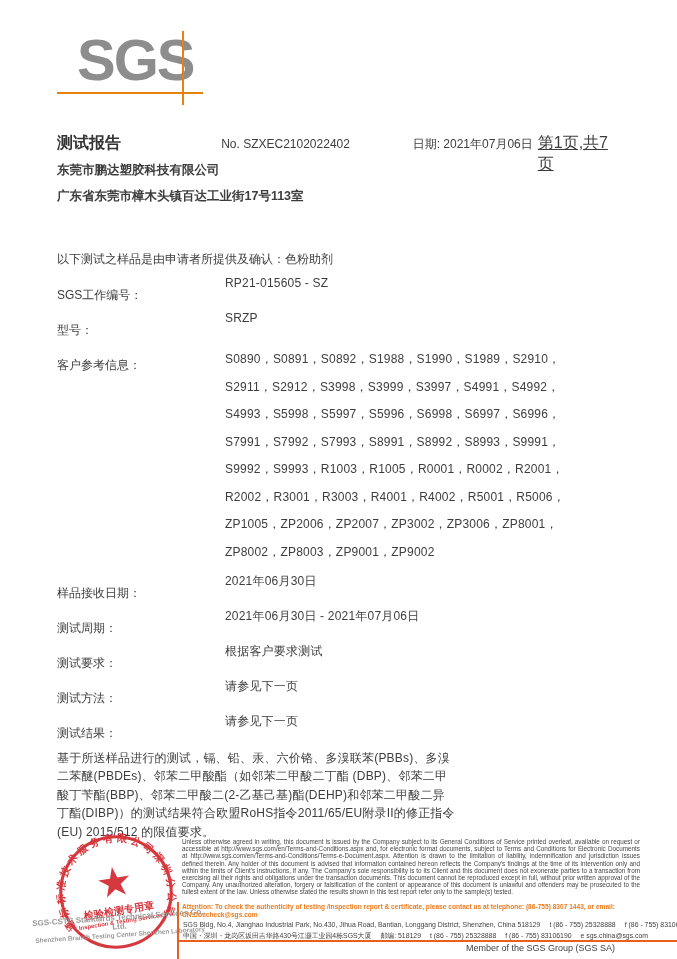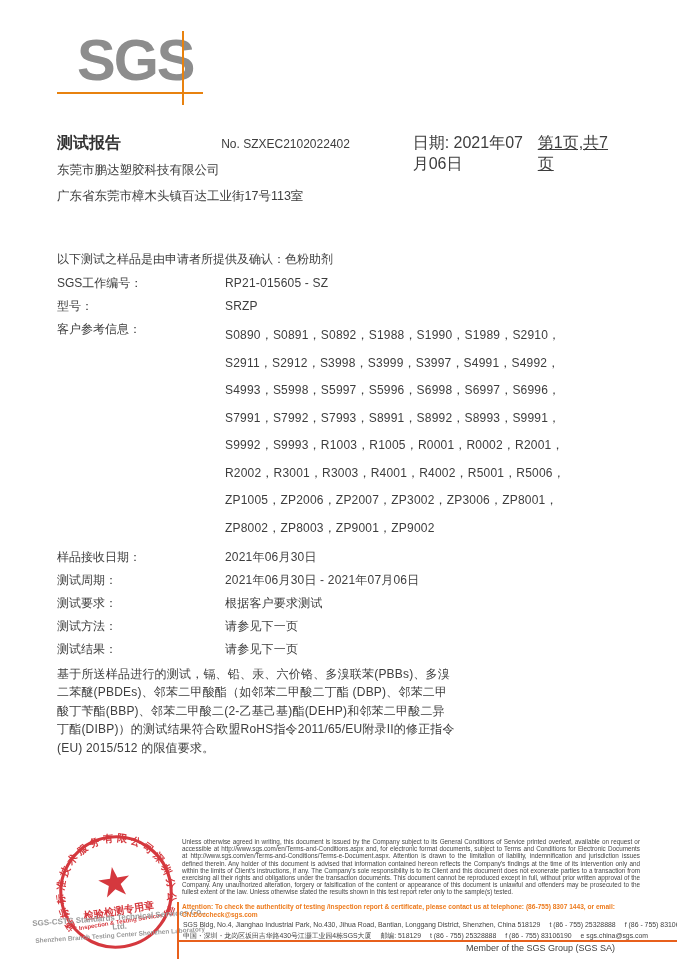--- a/index.html
+++ b/index.html
@@ -22,31 +22,31 @@
   }
   .crosshair-h { position: absolute; left: 0; top: 66px; width: 146px; height: 2px; background: #e8820f; }
   .crosshair-v { position: absolute; left: 125px; top: 5px; width: 2px; height: 74px; background: #e8820f; }
 
   .title-row {
     position: absolute; left: 57px; top: 123px; width: 565px;
     display: flex; align-items: baseline; margin-top: 10px;
   }
   .report-title { font-size: 16px; font-weight: bold; color: #333; width: 168px; }
   .report-no { font-size: 12px; width: 196px; }
-  .report-date { font-size: 16px; width: 128px; }
+  .report-date { font-size: 12px; width: 128px; }
   .report-page { font-size: 16px; text-decoration: underline; }
 
-  .applicant { position: absolute; left: 57px; top: 157px; font-size: 12.5px; line-height: 26px; color: #3d3d3d; }
+  .applicant { position: absolute; left: 57px; top: 157px; font-size: 12.5px; line-height: 26px; color: #3d3d3d; font-weight: bold; }
 
   
   .sample-statement { position: absolute; left: 57px; top: 251px; font-size: 12px; color: #3d3d3d; }
 
   .fields { position: absolute; left: 57px; top: 276px; width: 566px; }
   .field-row { display: flex; margin-bottom: 8px; font-size: 12px; line-height: 15px; }
-  .field-label { width: 168px; flex: 0 0 168px; }
+  .field-label { width: 168px; flex: 0 0 168px; margin-top: 12px; }
   .field-value { width: 398px; letter-spacing: 0.2px; }
   .ref-line { line-height: 27.5px; }
   .para { line-height: 18.4px; text-align: left; }
   .row-gap { margin-top: 7px; }
 
   
   .stamp {
     position: absolute; left: 56px; top: 832px; width: 120px; height: 120px;
     transform: rotate(-9deg); opacity: 0.92;
   }

